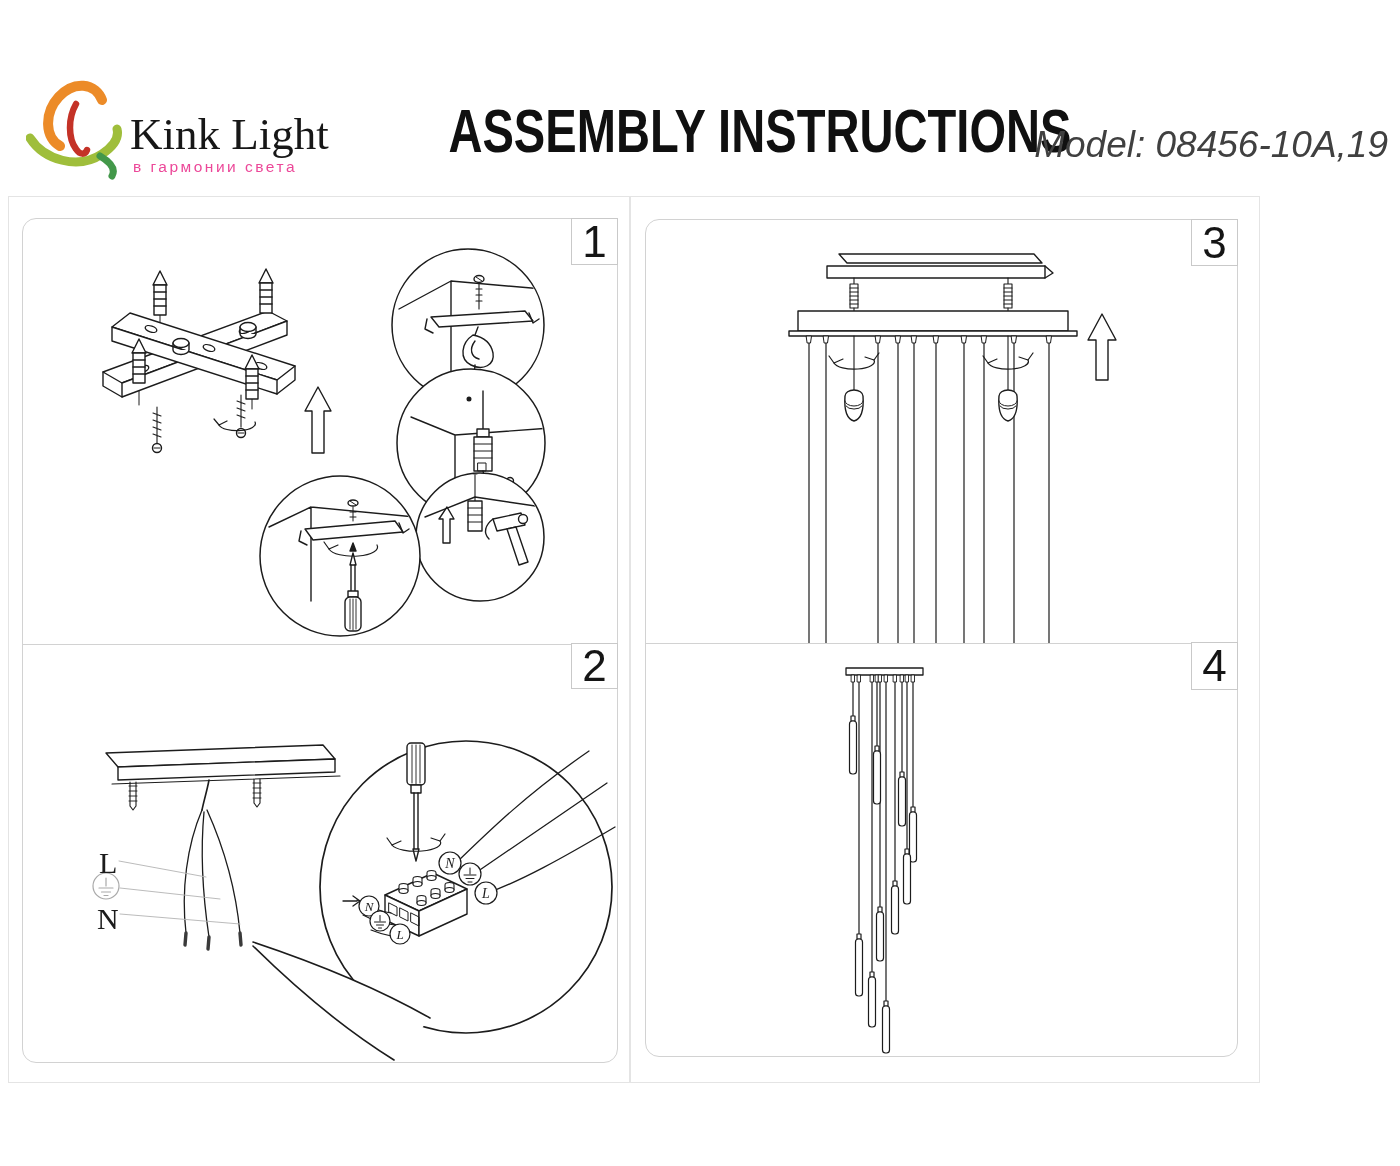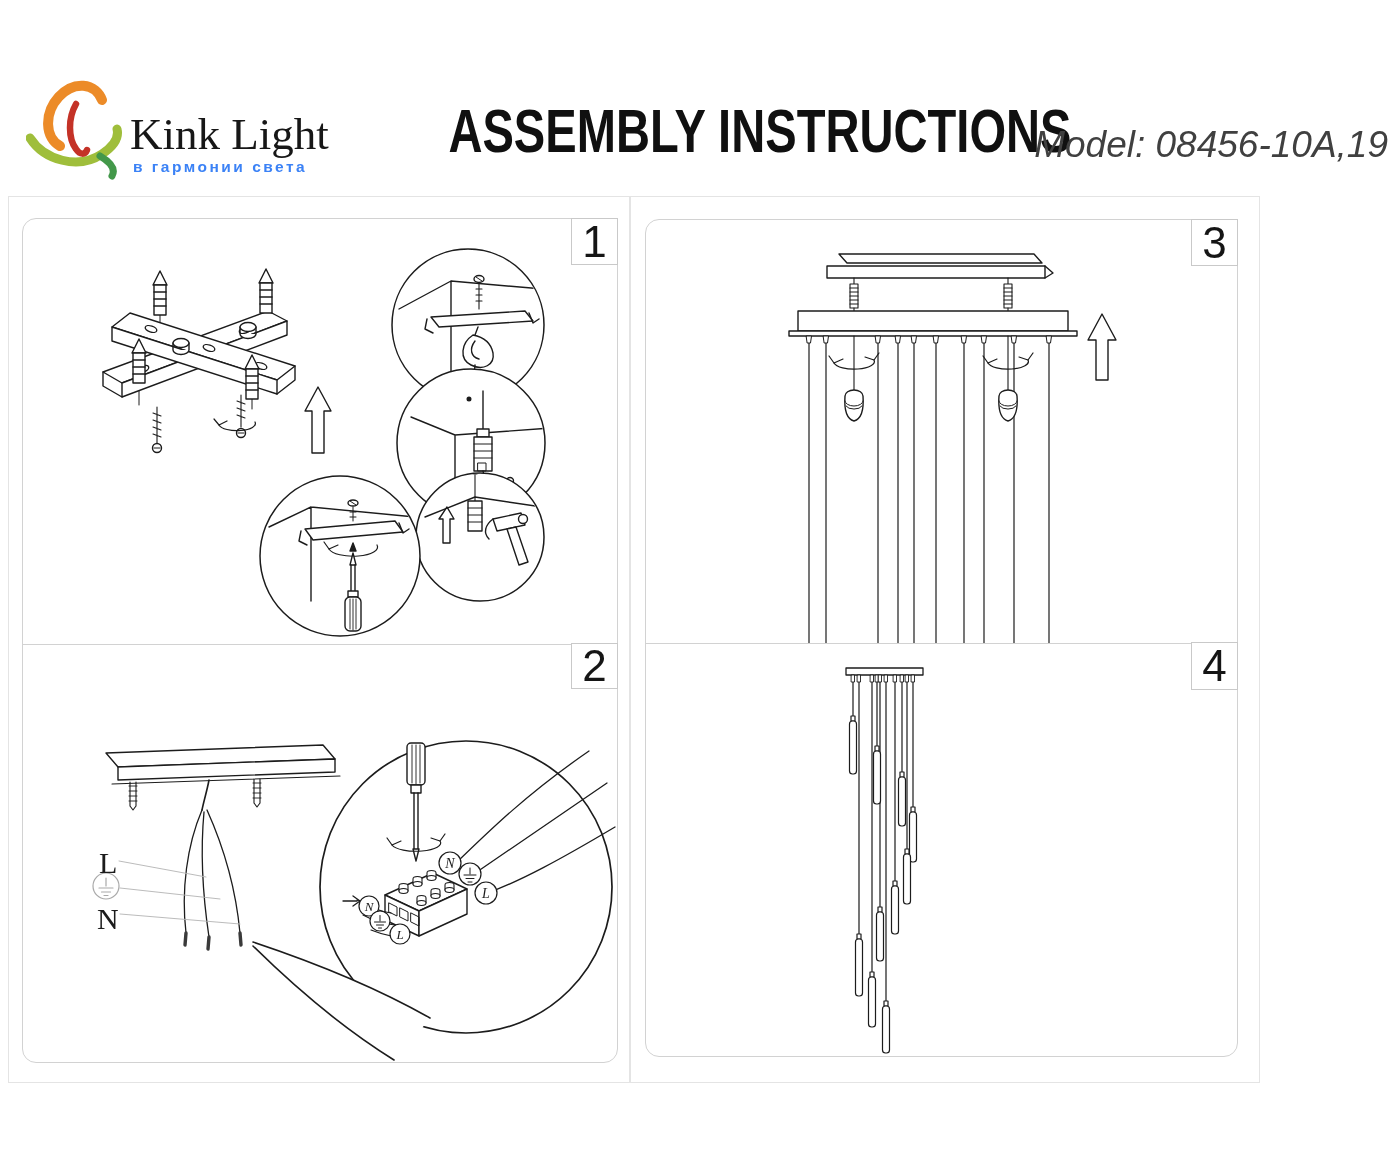--- a/index.html
+++ b/index.html
@@ -2,21 +2,21 @@
 <html><head>
 <meta charset="utf-8">
 <style>
   html,body{margin:0;padding:0;background:#fff;}
   body{width:1400px;height:1166px;position:relative;overflow:hidden;
        font-family:"Liberation Sans",sans-serif;color:#1a1a1a;}
   .abs{position:absolute;}
   
   .brand-name{font-family:"Liberation Serif",serif;font-weight:normal;font-size:45px;
               letter-spacing:0;color:#171717;white-space:nowrap;}
-  .brand-tagline{font-size:15.5px;letter-spacing:2.5px;color:#3b82f6;white-space:nowrap;font-weight:bold;}
+  .brand-tagline{font-size:15.5px;letter-spacing:2.5px;color:#ec4899;white-space:nowrap;}
   .doc-title{width:640px;text-align:center;}
   .doc-title span{display:inline-block;font-weight:bold;font-size:62px;line-height:1;
                   transform:scaleX(0.76);transform-origin:center;white-space:nowrap;color:#101010;}
   .model-line{font-size:37px;color:#404040;white-space:nowrap;font-style:italic;}
   
   .outer-box{border:1px solid #e4e4e4;background:#fff;box-sizing:border-box;}
   .panel-col{border:1px solid #d2d2d2;border-radius:14px;background:#fff;box-sizing:border-box;overflow:hidden;}
   .divider{position:absolute;left:0;right:0;height:1px;background:#d2d2d2;}
   .num-box{border:1px solid #c9c9c9;background:#fff;box-sizing:border-box;
            display:flex;align-items:center;justify-content:center;

